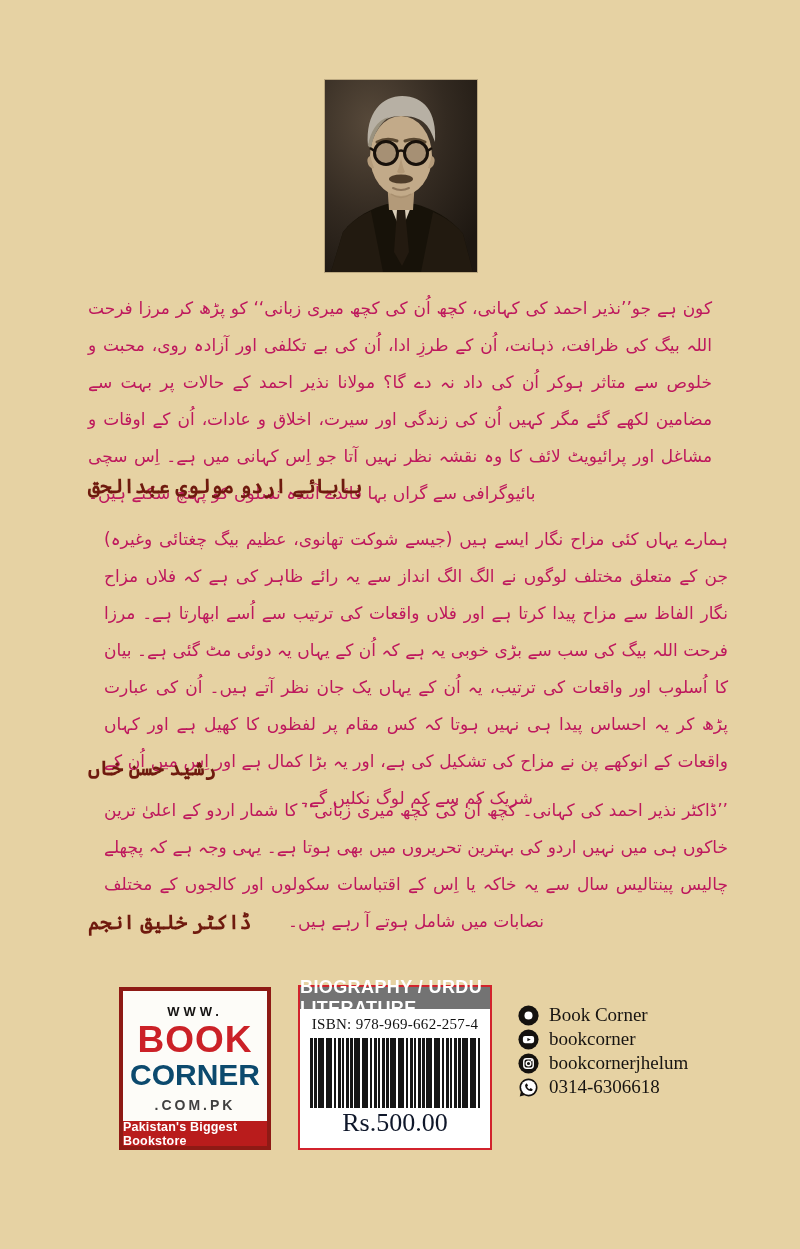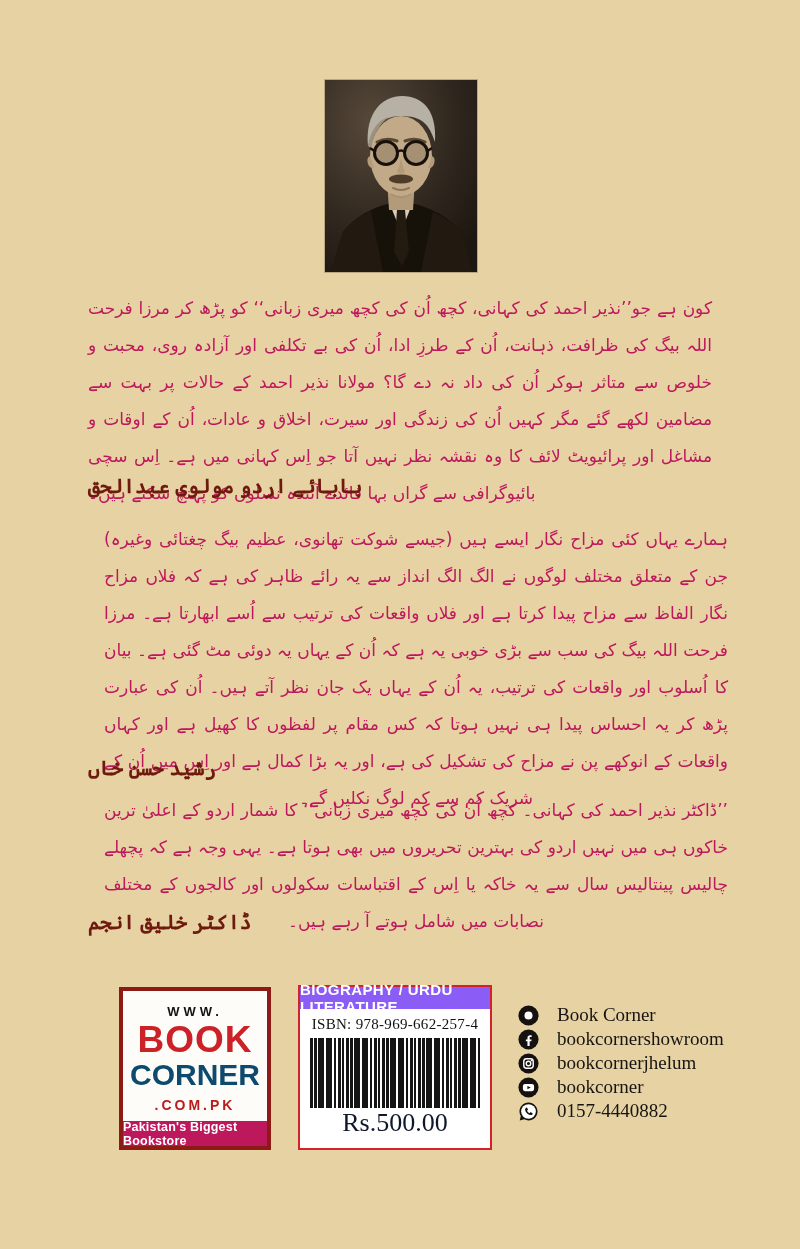--- a/index.html
+++ b/index.html
@@ -47,56 +47,56 @@
     left:119px;top:987px;width:152px;height:163px;
     box-sizing:border-box;
     background:#fdfcf8;
     border:4px solid #8e1a15;
     display:flex;flex-direction:column;align-items:center;
     font-family:"Liberation Sans", sans-serif;
   }
   .logo-www{margin-top:13px;font-size:13px;font-weight:bold;letter-spacing:4px;color:#161413;}
   .logo-book{font-size:37px;font-weight:bold;color:#cb2127;letter-spacing:1px;line-height:38px;margin-top:2px;}
   .logo-corner{font-size:30px;font-weight:bold;color:#0c4a6e;letter-spacing:0px;line-height:32px;}
-  .logo-domain{font-size:14px;font-weight:bold;letter-spacing:3px;color:#b91c1c;margin-top:6px;}
+  .logo-domain{font-size:14px;font-weight:bold;letter-spacing:3px;color:#404040;margin-top:6px;}
   .logo-banner{
-    margin-top:auto;width:100%;height:25px;background:#be185d;
+    margin-top:auto;width:100%;height:25px;background:#b91c1c;
     color:#fff;font-size:12.5px;font-weight:bold;
     display:flex;align-items:center;justify-content:center;letter-spacing:.2px;
   }
 
   .barcode-label{
     left:298px;top:985px;width:194px;height:165px;
     box-sizing:border-box;background:#fff;border:2px solid #d2232c;
     display:flex;flex-direction:column;align-items:center;
   }
   .barcode-header{
-    width:100%;height:22px;background:#8b5cf6;
+    width:100%;height:22px;background:#737373;
     color:#fff;display:flex;align-items:center;justify-content:center;
     font-family:"Liberation Sans", sans-serif;
-    font-weight:bold;font-size:15px;letter-spacing:.4px;
+    font-weight:bold;font-size:18px;letter-spacing:.4px;
     font-stretch:condensed;
   }
   .barcode-isbn{font-size:15px;color:#111;margin-top:7px;letter-spacing:.3px;}
   .barcode-bars{
     width:170px;height:70px;margin-top:5px;
     background-color:#fff;
     background-image:
       repeating-linear-gradient(90deg,#151515 0 2px,transparent 2px 4px),
       repeating-linear-gradient(90deg,transparent 0 1px,#151515 1px 3px,transparent 3px 9px),
       repeating-linear-gradient(90deg,#151515 0 1px,transparent 1px 6px);
   }
   .barcode-price{font-size:26px;color:#0f172a;margin-top:0;}
 
   .social{
     left:518px;top:1003px;width:200px;
     list-style:none;margin:0;padding:0;
   }
   .social li{
-    display:flex;align-items:center;gap:18px;
+    display:flex;align-items:center;gap:10px;
     height:24px;
   }
   .social .icon{width:21px;height:21px;flex:0 0 21px;}
   .social .icon svg{display:block;width:100%;height:100%;}
   .social .label{font-size:19px;color:#171411;white-space:nowrap;}
 </style>
 </head>
 <body>
 
 <div class="abs portrait">
@@ -174,49 +174,40 @@
           <circle cx="12" cy="12" r="11.5" fill="#14110e"></circle>
           <circle cx="12" cy="12" r="4.6" fill="#fff"></circle>
         </svg>
     </span>
     <span class="label">Book Corner</span>
   </li>
   <li>
     <span class="icon">
       <svg viewBox="0 0 24 24">
           <circle cx="12" cy="12" r="11.5" fill="#14110e"></circle>
-          <path d="M13.3 19.5v-5.4h1.9l.3-2.2h-2.2v-1.6c0-.7.2-1.1 1.1-1.1h1.2V7.2c-.2 0-1-.1-1.8-.1-1.8 0-3 1.1-3 3v1.8H9v2.2h1.8v5.4h2.5z" fill="#fff"></path>
-        </svg>
-    </span>
-    <span class="label">bookcornershowroom</span>
+          <rect x="5.6" y="8" width="12.8" height="8.2" rx="2.4" fill="#fff"></rect>
+          <path d="M10.7 10.2l3.9 1.9-3.9 1.9z" fill="#14110e"></path>
+        </svg>
+    </span>
+    <span class="label">bookcorner</span>
   </li>
   <li>
     <span class="icon">
       <svg viewBox="0 0 24 24">
           <circle cx="12" cy="12" r="11.5" fill="#14110e"></circle>
           <rect x="6.6" y="6.6" width="10.8" height="10.8" rx="3.1" fill="none" stroke="#fff" stroke-width="1.6"></rect>
           <circle cx="12" cy="12" r="2.6" fill="none" stroke="#fff" stroke-width="1.6"></circle>
           <circle cx="15.5" cy="8.5" r="1" fill="#fff"></circle>
         </svg>
     </span>
     <span class="label">bookcornerjhelum</span>
   </li>
   <li>
     <span class="icon">
       <svg viewBox="0 0 24 24">
-          <circle cx="12" cy="12" r="11.5" fill="#14110e"></circle>
-          <rect x="5.6" y="8" width="12.8" height="8.2" rx="2.4" fill="#fff"></rect>
-          <path d="M10.7 10.2l3.9 1.9-3.9 1.9z" fill="#14110e"></path>
-        </svg>
-    </span>
-    <span class="label">bookcorner</span>
-  </li>
-  <li>
-    <span class="icon">
-      <svg viewBox="0 0 24 24">
           <path d="M12 1.6C6.3 1.6 1.7 6.2 1.7 11.9c0 1.9.5 3.7 1.5 5.3L2 22.2l5.2-1.3c1.5.8 3.1 1.3 4.8 1.3 5.7 0 10.3-4.6 10.3-10.3S17.7 1.6 12 1.6z" fill="#14110e"></path>
           <circle cx="12" cy="12" r="8.4" fill="#fff"></circle>
           <path d="M9.2 7.6c.3-.3.9-.3 1.1.1l1 1.7c.2.3.1.8-.2 1l-.8.7c.6 1.2 1.6 2.2 2.8 2.8l.7-.8c.2-.3.7-.4 1-.2l1.7 1c.4.2.5.8.1 1.1-.6.7-1.4 1.2-2.3 1.1-3.1-.5-5.7-3-6.2-6.2-.1-.9.4-1.8 1.1-2.3z" fill="#14110e"></path>
         </svg>
     </span>
-    <span class="label">0157-4440882</span>
+    <span class="label">0314-6306618</span>
   </li>
 </ul>
 
 </body></html>

